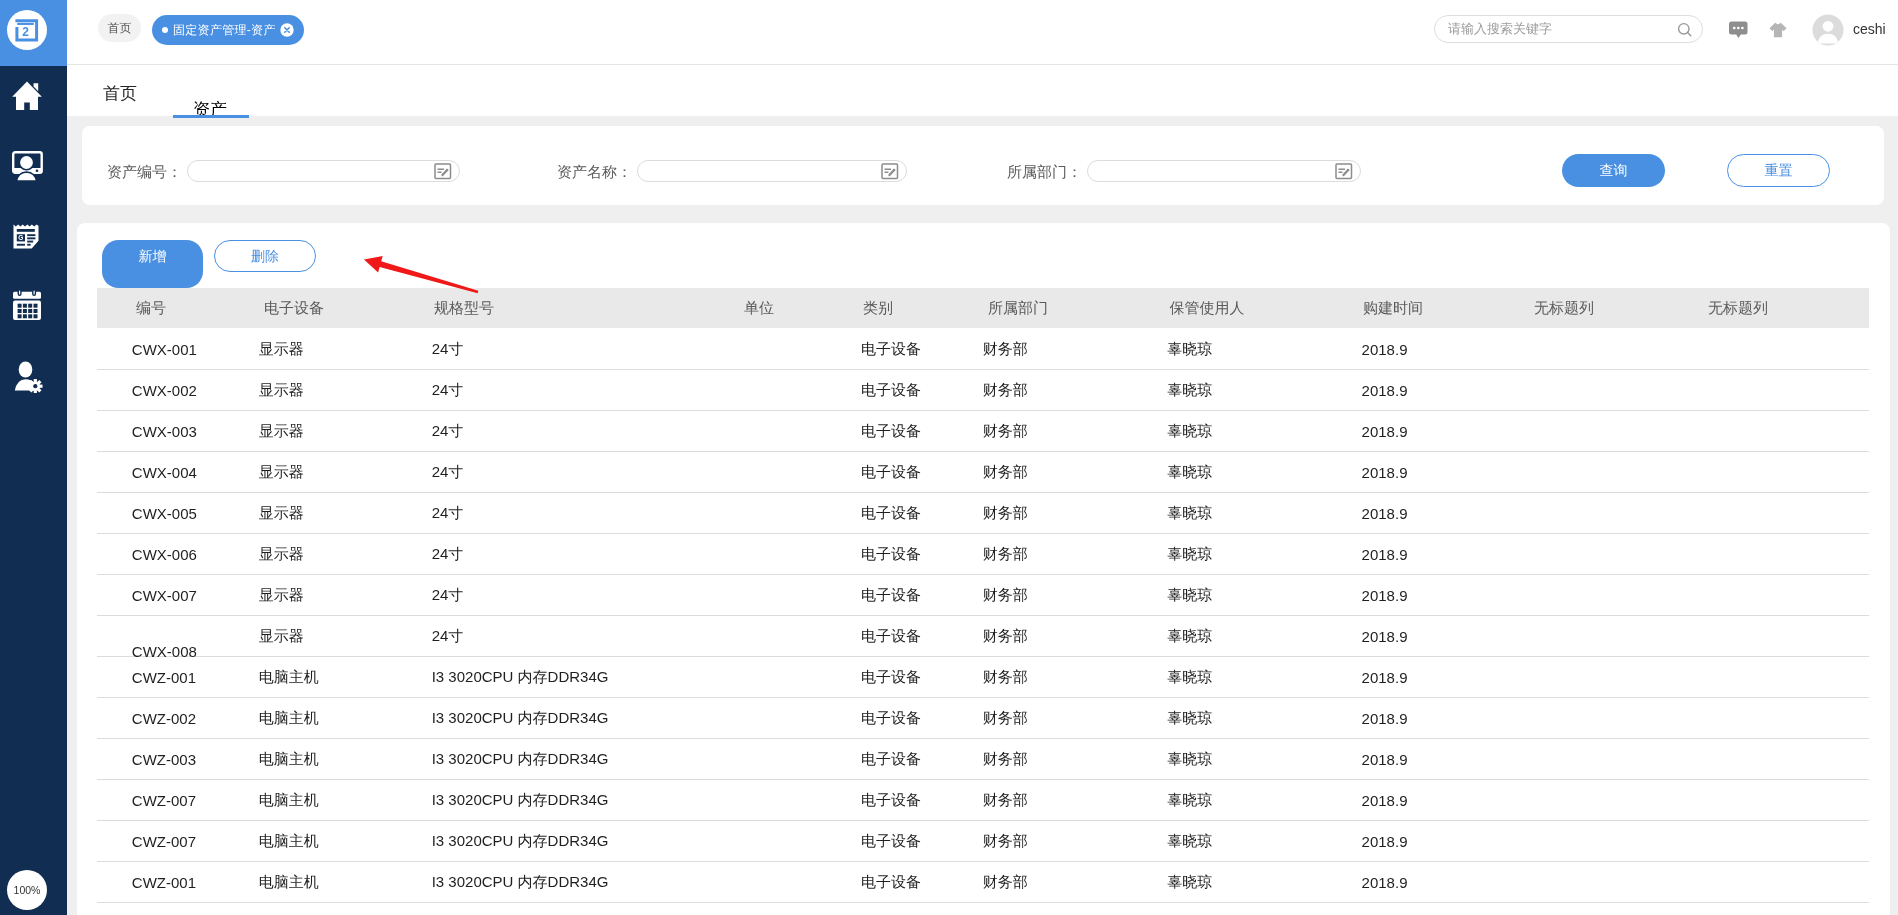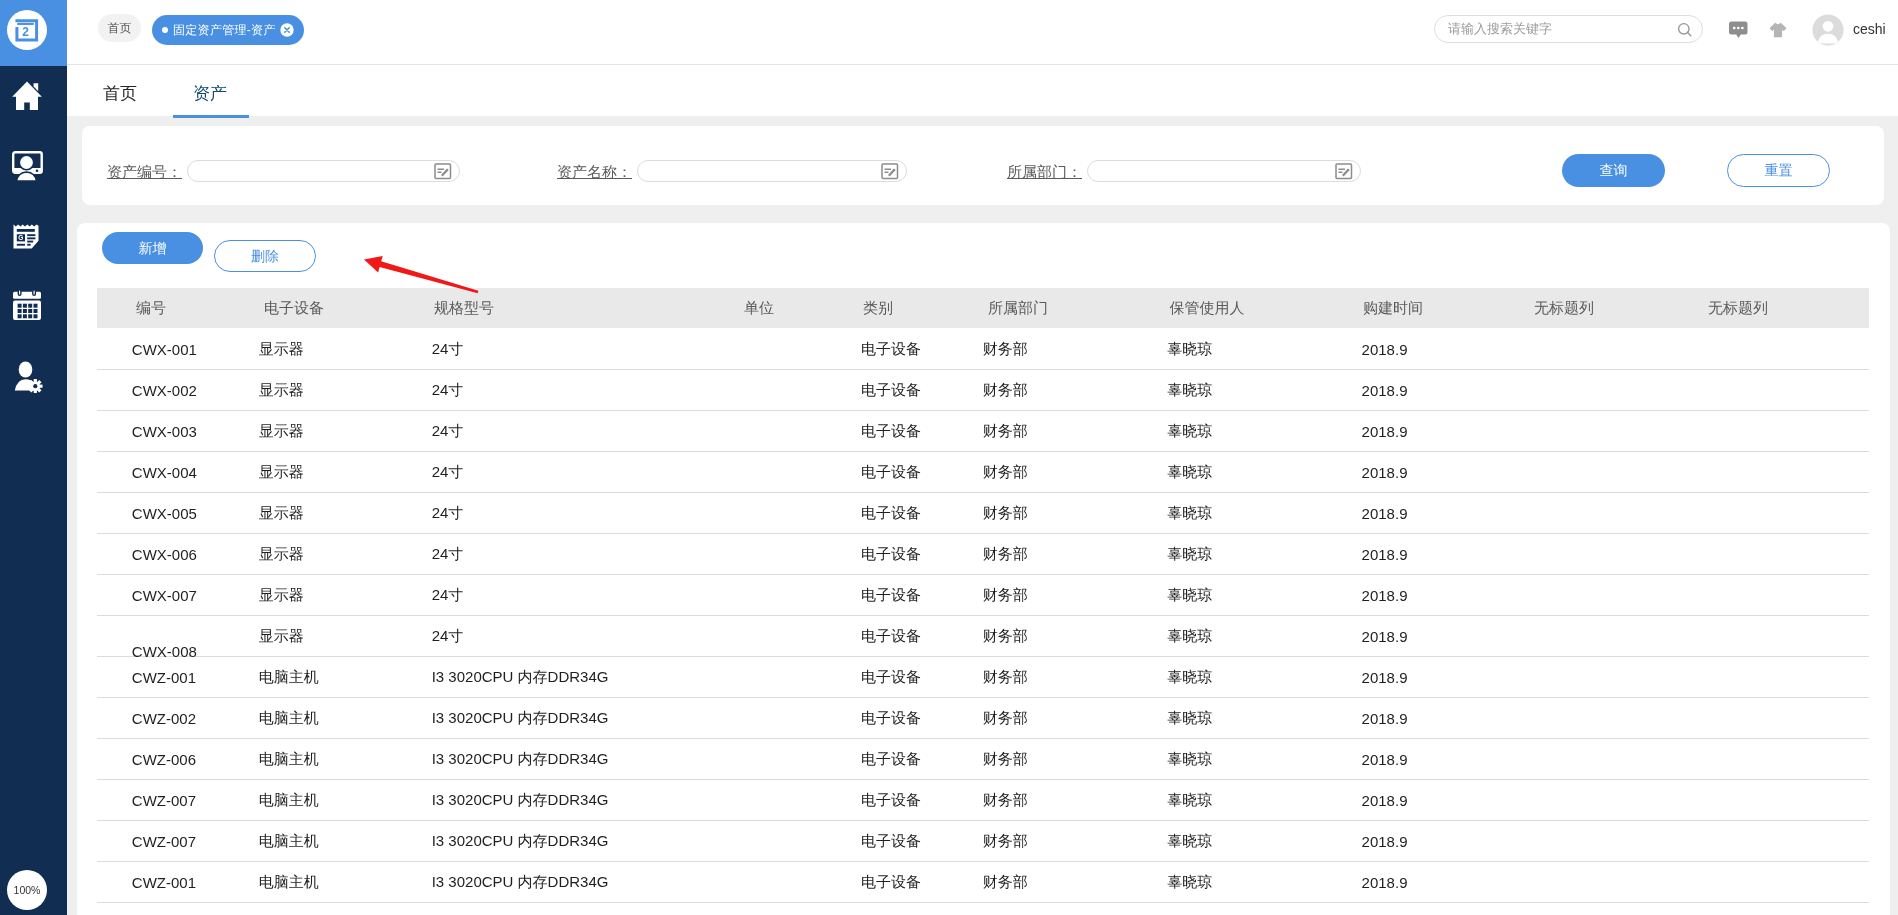--- a/index.html
+++ b/index.html
@@ -14,21 +14,21 @@
 .chip2 {left:152px;top:15px;width:152px;height:30px;border-radius:15px;background:#4a90e2;}
 .chip2 .dot {position:absolute;left:10px;top:12px;width:6px;height:6px;border-radius:3px;background:#fff;}
 .chip2 .t {position:absolute;left:21px;top:0;line-height:30px;color:#fff;font-size:12px;letter-spacing:0.3px;}
 .search {left:1434px;top:15px;width:269px;height:28px;border:1px solid #ddd;border-radius:14px;background:#fff;}
 .search .ph {position:absolute;left:13px;top:0;line-height:26px;color:#9b9b9b;font-size:13px;}
 .ceshi {left:1853px;top:21px;font-size:14px;color:#333;}
 .tab {top:82px;font-size:17px;color:#262626;}
 .tabline {left:173px;top:115px;width:76px;height:3px;background:#4a90e2;}
 #card1 {left:82px;top:126px;width:1802px;height:79px;background:#fff;border-radius:8px;}
 #card2 {left:77px;top:223px;width:1813px;height:692px;background:#fff;border-radius:8px 8px 0 0;}
-.flabel {top:163px;font-size:15px;color:#5a5a5a;text-decoration:underline;}
+.flabel {top:163px;font-size:15px;color:#5a5a5a;}
 .fpill {top:160px;height:22px;border:1px solid #dcdcdc;border-radius:11px;background:#fff;}
 .editic {position:absolute;right:7px;top:2px;}
 .btn {height:33px;border-radius:16.5px;font-size:14px;text-align:center;line-height:33px;}
 .bblue {background:#4a90e2;color:#fff;}
 .bout {background:#fff;color:#4a90e2;border:1px solid #4a90e2;line-height:31px;}
 #thead {left:97px;top:288px;width:1772px;height:40px;background:#e9e9e9;}
 .hcell {position:absolute;transform:translate(-50%,-50%);font-size:15px;color:#5a5a5a;white-space:nowrap;}
 .cell {position:absolute;transform:translateY(-50%);font-size:15px;color:#1f1f1f;white-space:nowrap;}
 .rowline {position:absolute;left:97px;width:1772px;height:1px;background:#dcdcdc;}
 </style></head>
@@ -74,21 +74,21 @@
     </defs>
 <circle cx="16" cy="16" r="15.5" fill="#dcdcdc"></circle>
 <g clip-path="url(#av)">
       <circle cx="16" cy="12.3" r="5.4" fill="#fff"></circle>
 <path d="M16 19.8 q-9 0 -10.5 9.8 h21 q-1.5 -9.8 -10.5 -9.8 z" fill="#fff"></path>
     </g>
 </svg>
 <div class="abs ceshi">ceshi</div>
 
 <div class="abs tab" style="left:103px;">首页</div>
-<div class="abs tab" style="left:193px;color:#0c4a6e;">资产</div>
+<div class="abs tab" style="left:193px;color:#000000;margin-top:16px;">资产</div>
 <div class="abs tabline"></div>
 
 <div class="abs" id="card1"></div>
 <div class="abs flabel" style="left:107px;">资产编号：</div>
 <div class="abs fpill" style="left:187px;width:273px;">
     <svg class="editic" width="18" height="18" viewBox="0 0 18 18">
 <rect x="1" y="1" width="15.5" height="14.5" rx="1" fill="none" stroke="#8c8c8c" stroke-width="1.5"></rect>
 <path d="M3.5 6.2 H10 M3.5 9.2 H7.5" stroke="#8c8c8c" stroke-width="1.6"></path>
 <path d="M7.8 12.8 L13.6 6.4" stroke="#8c8c8c" stroke-width="2.2"></path>
 <path d="M13 5.6 l1.6 1.4 l-1.2 1.2 l-1.6-1.4 z" fill="#8c8c8c"></path>
@@ -109,21 +109,21 @@
 <rect x="1" y="1" width="15.5" height="14.5" rx="1" fill="none" stroke="#8c8c8c" stroke-width="1.5"></rect>
 <path d="M3.5 6.2 H10 M3.5 9.2 H7.5" stroke="#8c8c8c" stroke-width="1.6"></path>
 <path d="M7.8 12.8 L13.6 6.4" stroke="#8c8c8c" stroke-width="2.2"></path>
 <path d="M13 5.6 l1.6 1.4 l-1.2 1.2 l-1.6-1.4 z" fill="#8c8c8c"></path>
 </svg>
   </div>
 <div class="abs btn bblue" style="left:1562px;top:154px;width:103px;">查询</div>
 <div class="abs btn bout" style="left:1727px;top:154px;width:103px;">重置</div>
 
 <div class="abs" id="card2"></div>
-<div class="abs btn bblue" style="left:102px;top:232px;width:101px;height:32px;line-height:32px;">新增</div>
+<div class="abs btn bblue" style="left:102px;top:240px;width:101px;height:48px;line-height:32px;">新增</div>
 <div class="abs btn bout" style="left:214px;top:240px;width:102px;height:32px;line-height:30px;">删除</div>
 
 <div class="abs" id="thead"></div>
 <div class="hcell" style="left:151px;top:308px">编号</div>
 <div class="hcell" style="left:294px;top:308px">电子设备</div>
 <div class="hcell" style="left:464px;top:308px">规格型号</div>
 <div class="hcell" style="left:759px;top:308px">单位</div>
 <div class="hcell" style="left:878px;top:308px">类别</div>
 <div class="hcell" style="left:1018px;top:308px">所属部门</div>
 <div class="hcell" style="left:1207px;top:308px">保管使用人</div>
@@ -204,21 +204,21 @@
 <div class="cell" style="left:1361.6px;top:676.5px">2018.9</div>
 <div class="rowline" style="top:738px"></div>
 <div class="cell" style="left:131.8px;top:717.5px">CWZ-002</div>
 <div class="cell" style="left:258.8px;top:717.5px">电脑主机</div>
 <div class="cell" style="left:431.7px;top:717.5px">I3 3020CPU 内存DDR34G</div>
 <div class="cell" style="left:861px;top:717.5px">电子设备</div>
 <div class="cell" style="left:982.8px;top:717.5px">财务部</div>
 <div class="cell" style="left:1167.2px;top:717.5px">辜晓琼</div>
 <div class="cell" style="left:1361.6px;top:717.5px">2018.9</div>
 <div class="rowline" style="top:779px"></div>
-<div class="cell" style="left:131.8px;top:758.5px">CWZ-006</div>
+<div class="cell" style="left:131.8px;top:758.5px">CWZ-003</div>
 <div class="cell" style="left:258.8px;top:758.5px">电脑主机</div>
 <div class="cell" style="left:431.7px;top:758.5px">I3 3020CPU 内存DDR34G</div>
 <div class="cell" style="left:861px;top:758.5px">电子设备</div>
 <div class="cell" style="left:982.8px;top:758.5px">财务部</div>
 <div class="cell" style="left:1167.2px;top:758.5px">辜晓琼</div>
 <div class="cell" style="left:1361.6px;top:758.5px">2018.9</div>
 <div class="rowline" style="top:820px"></div>
 <div class="cell" style="left:131.8px;top:799.5px">CWZ-007</div>
 <div class="cell" style="left:258.8px;top:799.5px">电脑主机</div>
 <div class="cell" style="left:431.7px;top:799.5px">I3 3020CPU 内存DDR34G</div>

